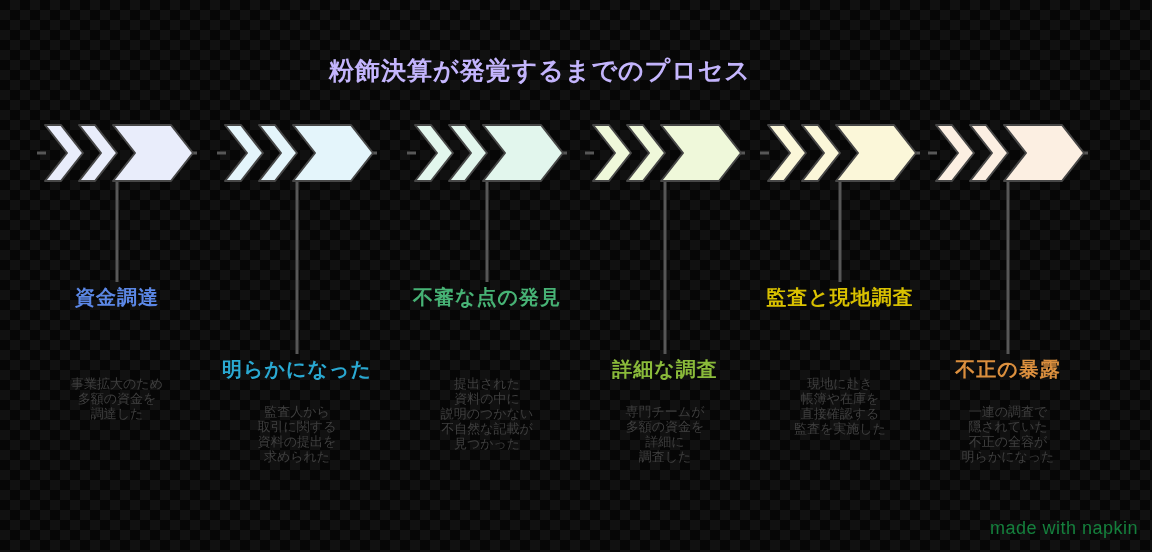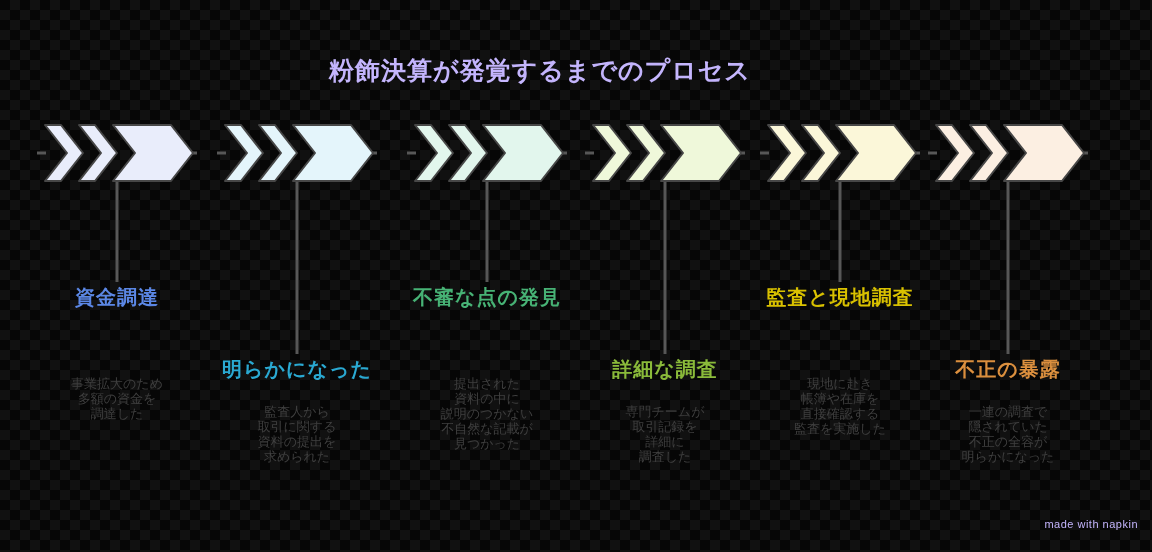--- a/index.html
+++ b/index.html
@@ -32,21 +32,21 @@
   .phase.high .phase-label{top:284px;}
   .phase.low  .phase-label{top:356px;}
   .phase-desc{
     position:absolute;left:0;width:100%;text-align:center;
     font-size:13px;line-height:15px;color:#3f3f3f;white-space:pre-line;
   }
   .phase.high .phase-desc{top:328px;margin-top:48px;}
   .phase.low  .phase-desc{top:404px;}
   .watermark{
     position:absolute;top:518px;right:14px;
-    font-size:11px;color:#c4b5fd;letter-spacing:0.5px;
+    font-size:18px;color:#15803d;letter-spacing:0.5px;
   }
 </style>
 </head>
 <body>
 
 <div class="title">粉飾決算が発覚するまでのプロセス</div>
 
 <div class="phase high" style="left: 22px; --fill: #e9edfb; --label-color: #5b87e5;">
   <svg class="chevrons" width="160" height="58" viewBox="0 0 160 58">
     <line x1="0" y1="29" x2="9" y2="29"></line>
@@ -99,21 +99,21 @@
   <svg class="chevrons" width="160" height="58" viewBox="0 0 160 58">
     <line x1="0" y1="29" x2="9" y2="29"></line>
       <line x1="152" y1="29" x2="160" y2="29"></line>
     <polygon points="8,1 24,1 46,29 24,57 8,57 30,29"></polygon>
     <polygon points="42,1 58,1 80,29 58,57 42,57 64,29"></polygon>
     <polygon points="76,1 134,1 156,29 134,57 76,57 98,29"></polygon>
   </svg>
   <div class="connector"></div>
   <div class="phase-label">詳細な調査</div>
   <div class="phase-desc">専門チームが
-取引記録を
+多額の資金を
 詳細に
 調査した</div>
 </div>
 
 <div class="phase high" style="left: 745px; --fill: #fbf7d9; --label-color: #d9c100;">
   <svg class="chevrons" width="160" height="58" viewBox="0 0 160 58">
     <line x1="0" y1="29" x2="9" y2="29"></line>
       <line x1="152" y1="29" x2="160" y2="29"></line>
     <polygon points="8,1 24,1 46,29 24,57 8,57 30,29"></polygon>
     <polygon points="42,1 58,1 80,29 58,57 42,57 64,29"></polygon>

